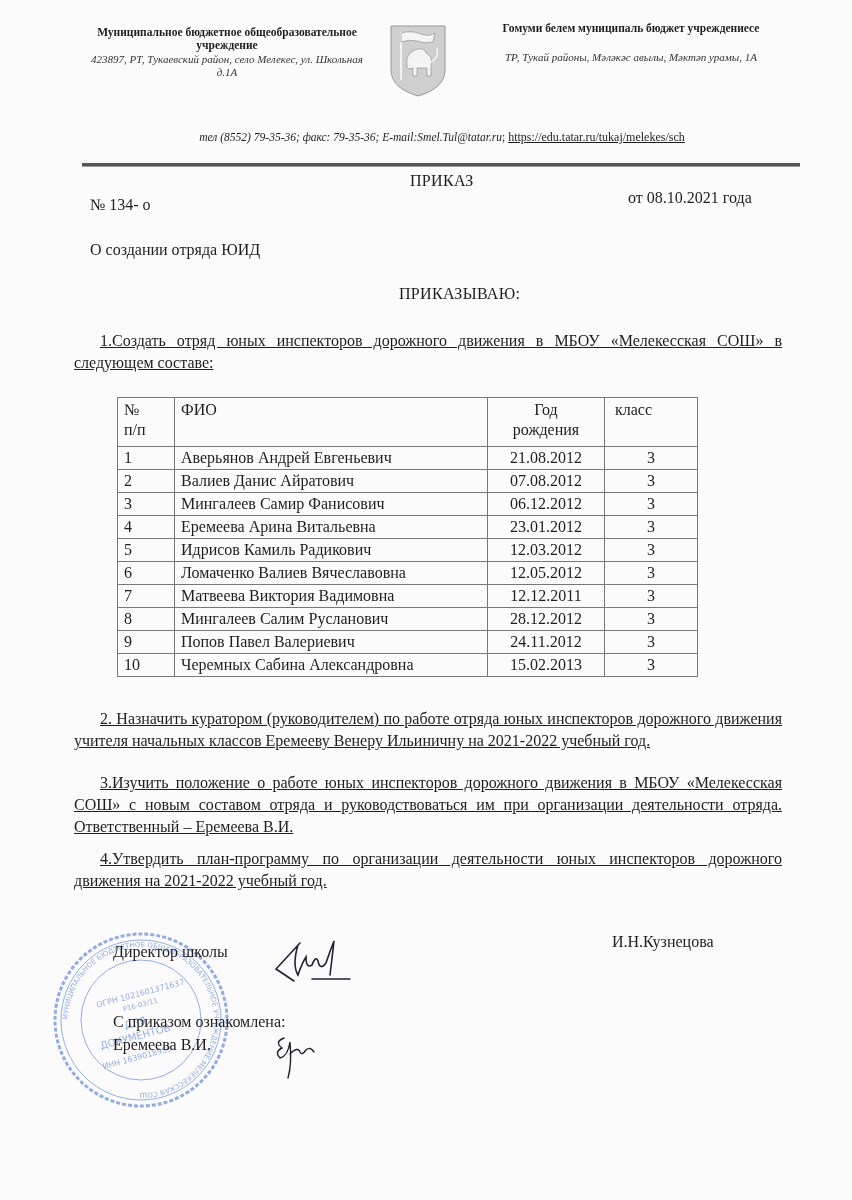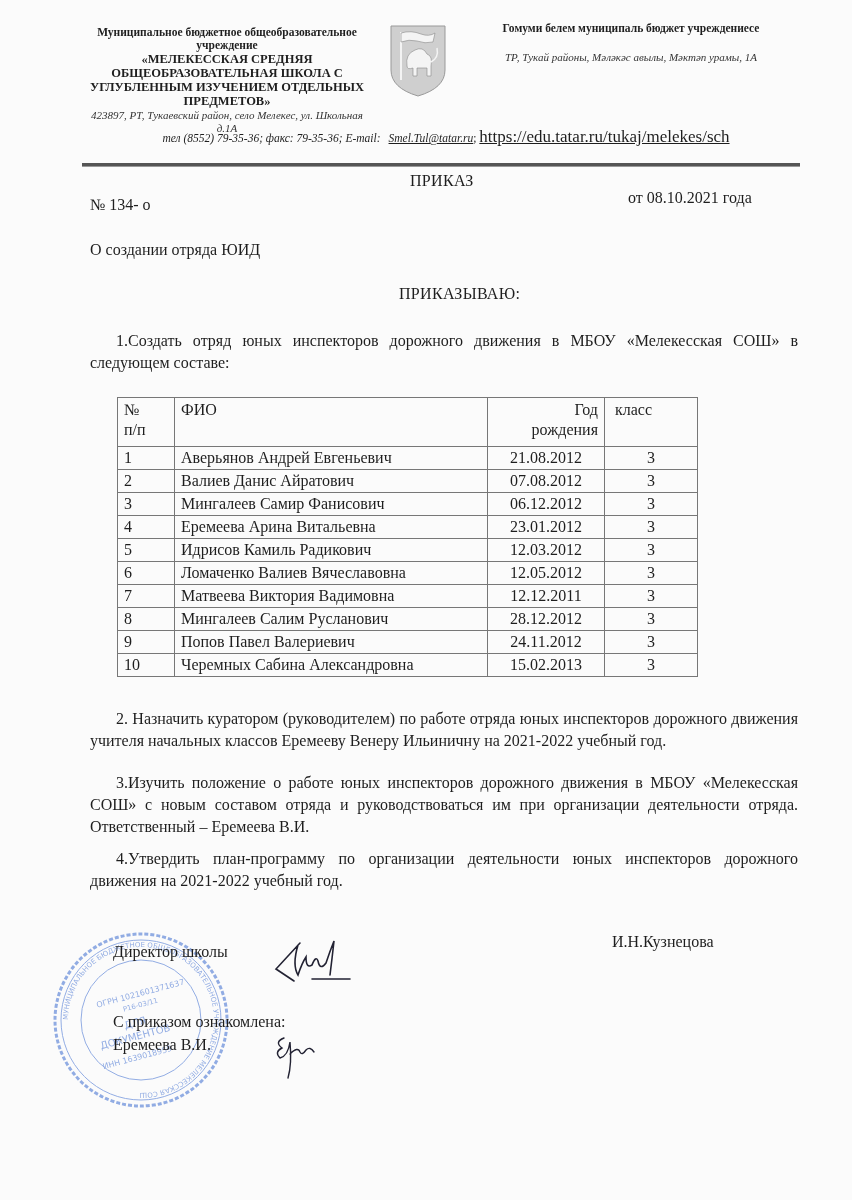--- a/index.html
+++ b/index.html
@@ -10,59 +10,58 @@
   .abs { position: absolute; }
   .hdr-left { left: 82px; top: 26px; width: 290px; text-align: center; font-size: 11.5px; line-height: 13px; }
   .hdr-left .b { font-weight: bold; }
   .hdr-left .org { font-size: 12.5px; line-height: 14px; }
   .hdr-left .addr { font-style: italic; font-size: 11px; line-height: 13px; margin-top: 1px; color: #333; }
   .hdr-right { left: 476px; top: 22px; width: 310px; text-align: center; font-size: 11.5px; line-height: 13px; }
   .hdr-right .b { font-weight: bold; }
   .hdr-right .addr { font-style: italic; font-size: 11px; color: #333; margin-top: 16px; }
   .emblem { left: 387px; top: 22px; width: 62px; height: 76px; }
   .contacts { left: 82px; top: 130px; width: 720px; text-align: center; font-size: 11.5px; line-height: 14px; }
-  .contacts .it { font-style: italic; margin-left: 8px; }
-  .contacts .lnk { text-decoration: underline; }
-  .contacts .url { text-decoration: underline; font-size: 17px; }
+  .contacts .it { font-style: italic; }
+  .contacts .lnk { }
+  .contacts .url { text-decoration: underline; font-size: 12px; }
   .rule { left: 82px; top: 163px; width: 718px; height: 3px; background: #555; border-bottom: 1px solid #999; }
   .title { left: 0; width: 852px; top: 172px; text-align: left; padding-left: 410px; box-sizing: border-box; font-size: 16px; letter-spacing: 0.3px; }
   .num { left: 90px; top: 196px; font-size: 16px; }
   .date { left: 628px; top: 189px; font-size: 16px; }
   .subject { left: 90px; top: 241px; font-size: 16px; }
   .order { left: 399px; top: 285px; font-size: 16px; letter-spacing: 0.3px; }
-  .para { left: 90px; width: 708px; font-size: 16px; line-height: 22px; text-align: justify; }
+  .para { left: 74px; width: 708px; font-size: 16px; line-height: 22px; text-align: justify; text-decoration: underline; }
   .para .ind { display: inline-block; width: 26px; }
   .p1 { top: 330px; }
   .p2 { top: 708px; }
   .p3 { top: 772px; }
   .p4 { top: 848px; }
   table.roster { position: absolute; left: 117px; top: 397px; border-collapse: collapse; font-size: 16px; }
   table.roster td { border: 1px solid #777; padding: 0 6px; height: 22px; line-height: 22px; vertical-align: middle; }
   table.roster tr.head td { vertical-align: top; line-height: 20px; height: 46px; padding-top: 2px; }
   td.c-num { width: 44px; }
   td.c-name { width: 300px; }
   td.c-date { width: 104px; text-align: center; }
   td.c-class { width: 76px; text-align: center; }
-  tr.head td.c-date { text-align: right; }
+  tr.head td.c-date { text-align: center; }
   tr.head td.c-class { text-align: left; padding-left: 10px; }
   .director { left: 113px; top: 943px; font-size: 16px; }
   .director-name { left: 612px; top: 933px; font-size: 16px; }
   .ack { left: 113px; top: 1013px; font-size: 16px; }
   .ack-name { left: 113px; top: 1036px; font-size: 16px; }
   .sig1 { left: 272px; top: 935px; width: 80px; height: 50px; }
   .sig2 { left: 272px; top: 1030px; width: 50px; height: 52px; }
   .stamp { left: 28px; top: 930px; width: 226px; height: 180px; opacity: 0.55; }
   .stamp-text { font-family: "DejaVu Sans", sans-serif; fill: #3c6cd0; }
 </style>
 </head>
 <body>
 
 <div class="abs hdr-left">
   <div class="b">Муниципальное бюджетное общеобразовательное учреждение</div>
-  <div class="b org">«МЕЛЕКЕССКАЯ СРЕДНЯЯ ОБЩЕОБРАЗОВАТЕЛЬНАЯ ШКОЛА С УГЛУБЛЕННЫМ ИЗУЧЕНИЕМ  ОТДЕЛЬНЫХ ПРЕДМЕТОВ»</div>
   <div class="addr">423897, РТ, Тукаевский район, село Мелекес, ул. Школьная д.1А</div>
 </div>
 
 <svg class="abs emblem" viewBox="0 0 62 76">
   <path d="M4 4 H58 V48 Q58 66 31 74 Q4 66 4 48 Z" fill="#cfcfcf" stroke="#999" stroke-width="1"></path>
   <path d="M14 10 L14 58" stroke="#fff" stroke-width="1.5"></path>
   <path d="M14 11 Q24 8 34 12 Q42 15 48 11 L46 20 Q38 22 30 19 Q22 17 14 20 Z" fill="#f4f4f4" stroke="#888" stroke-width="0.6"></path>
   <path d="M20 44 Q18 32 28 28 Q36 24 40 32 Q46 34 44 44 L44 54 L40 54 L40 46 L30 46 L30 54 L26 54 L26 46 Q20 48 20 44 Z" fill="#f4f4f4" stroke="#888" stroke-width="0.6"></path>
   <path d="M44 40 Q52 36 50 26" stroke="#f4f4f4" stroke-width="1.5" fill="none"></path>
 </svg>

